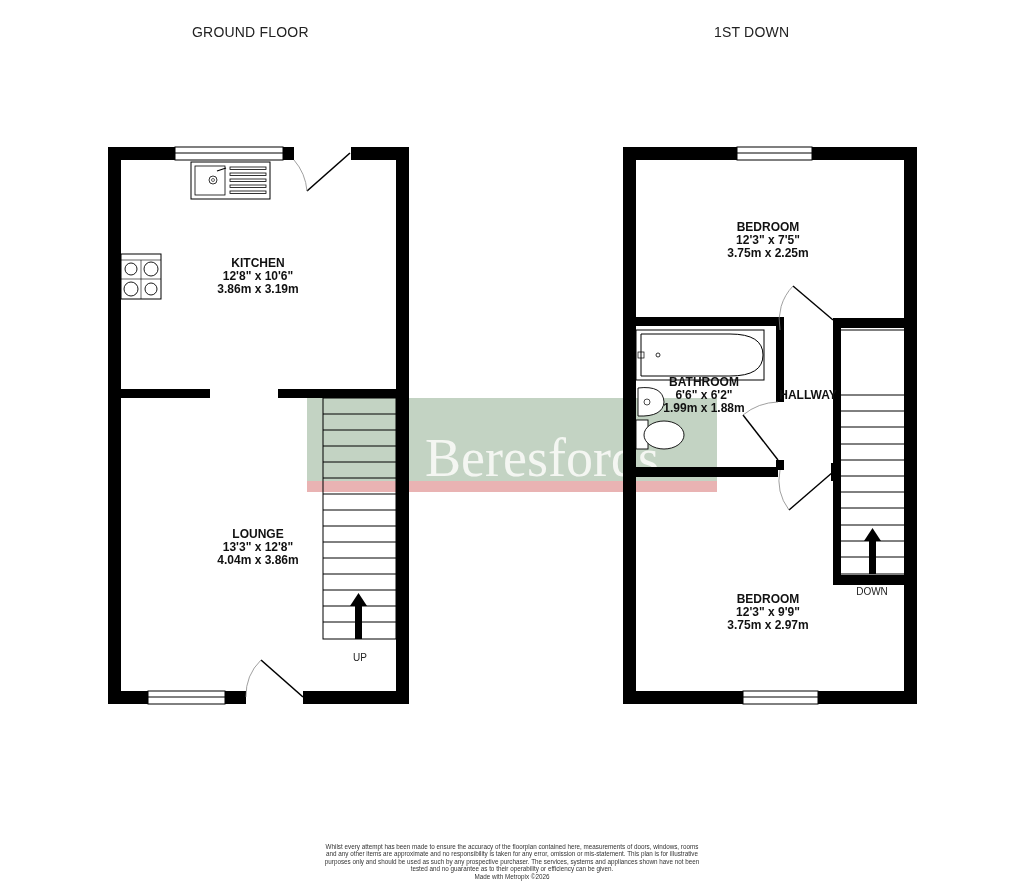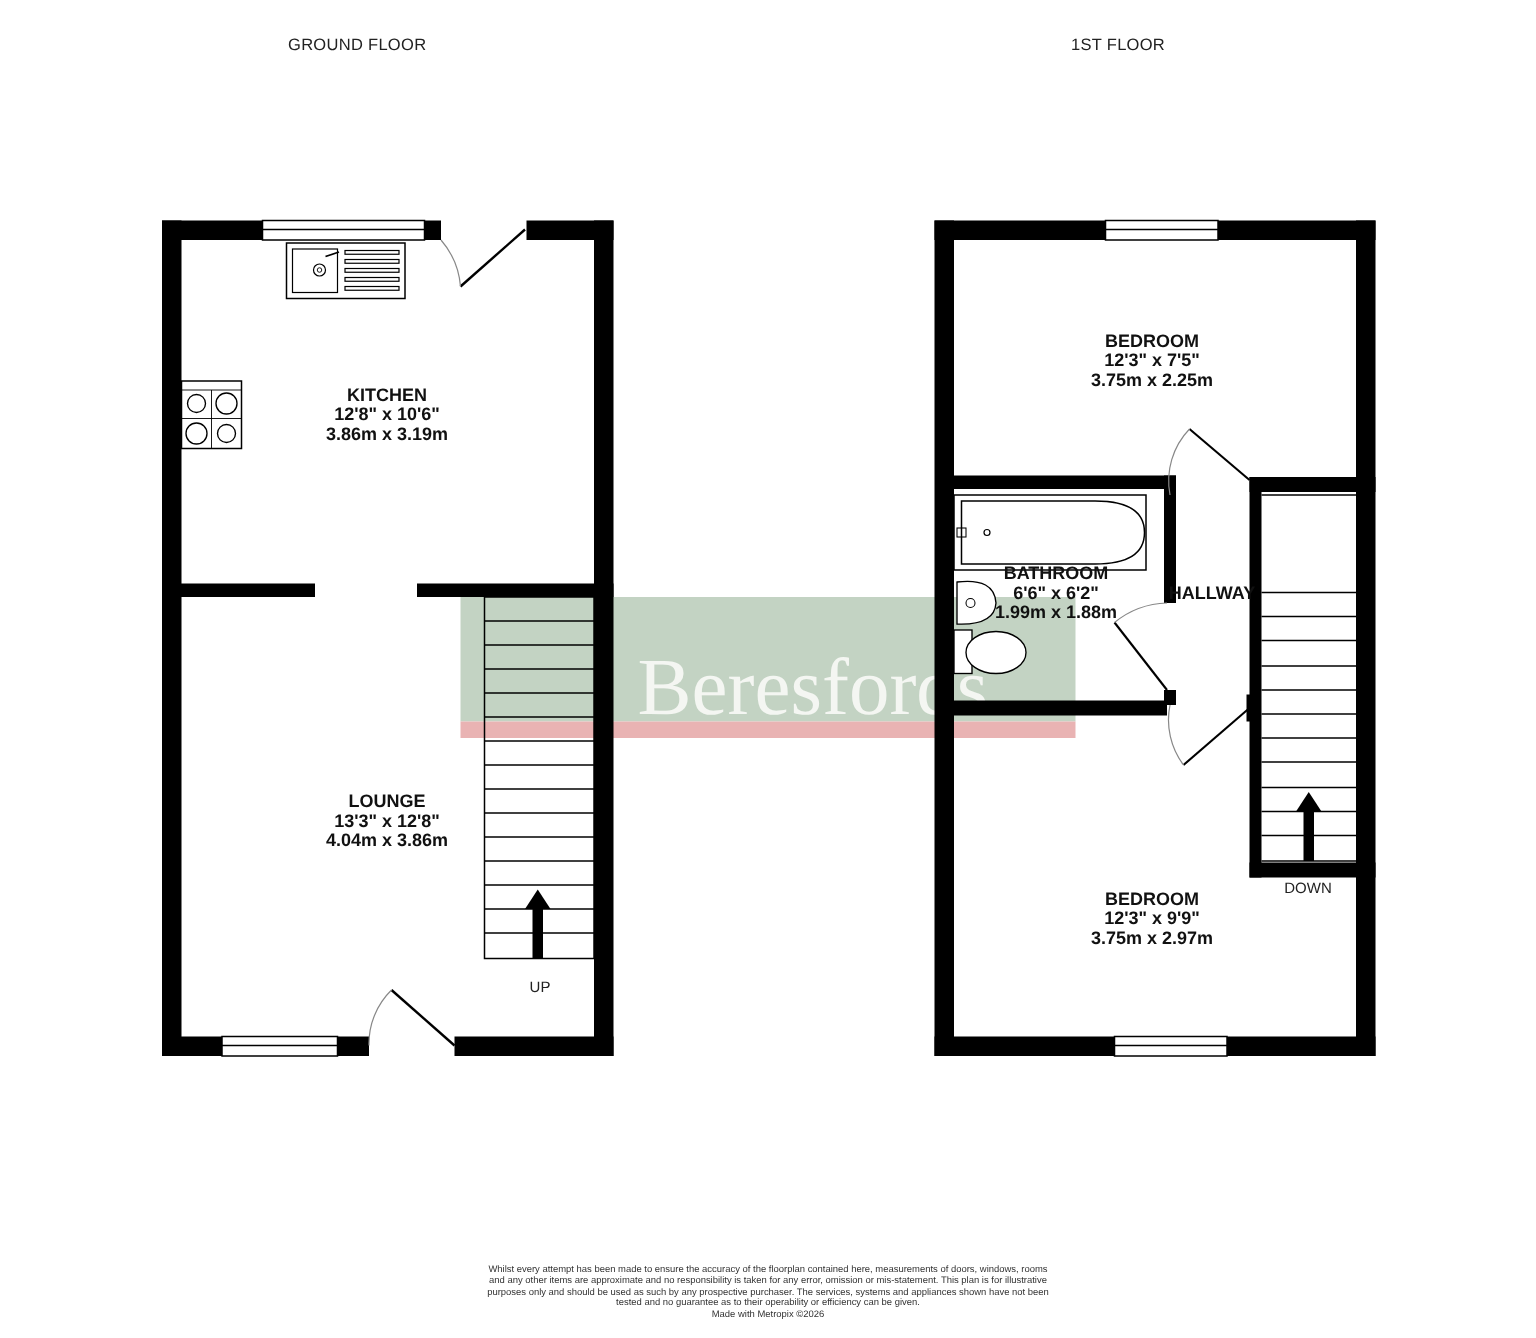--- a/index.html
+++ b/index.html
@@ -1,28 +1,28 @@
 <!DOCTYPE html>
 <html><head>
 <meta charset="utf-8">
 <style>
   html,body{margin:0;padding:0;background:#fff;}
   body{width:1024px;height:892px;position:relative;overflow:hidden;font-family:"Liberation Sans",sans-serif;}
-  .floor-title{position:absolute;top:24px;font-size:11px;color:#222;letter-spacing:0.2px;}
+  .floor-title{position:absolute;top:24px;font-size:14px;color:#222;letter-spacing:0.2px;}
   svg{position:absolute;left:0;top:0;}
   .room-label{font-family:"Liberation Sans",sans-serif;font-weight:bold;font-size:12px;fill:#111;text-anchor:middle;}
   .stair-label{font-family:"Liberation Sans",sans-serif;font-size:10px;fill:#222;text-anchor:middle;}
   .watermark-text{font-family:"Liberation Serif",serif;font-size:54px;fill:#f4f6f2;}
   .disclaimer{position:absolute;left:320px;top:843px;width:384px;font-size:6.3px;line-height:7.4px;color:#333;text-align:center;}
 </style>
 </head>
 <body>
 
 <div class="floor-title" style="left:192px;">GROUND FLOOR</div>
-<div class="floor-title" style="left:714px;">1ST FLOOR</div>
+<div class="floor-title" style="left:714px;">1ST DOWN</div>
 
 <svg width="1024" height="892" viewBox="0 0 1024 892">
 
   <g>
     <rect x="307" y="398" width="410" height="83" fill="#c3d3c3"></rect>
     <rect x="307" y="481" width="410" height="11" fill="#e9b3b3"></rect>
     <text x="425" y="476" class="watermark-text">Beresfords</text>
   </g>
 
   <g>

